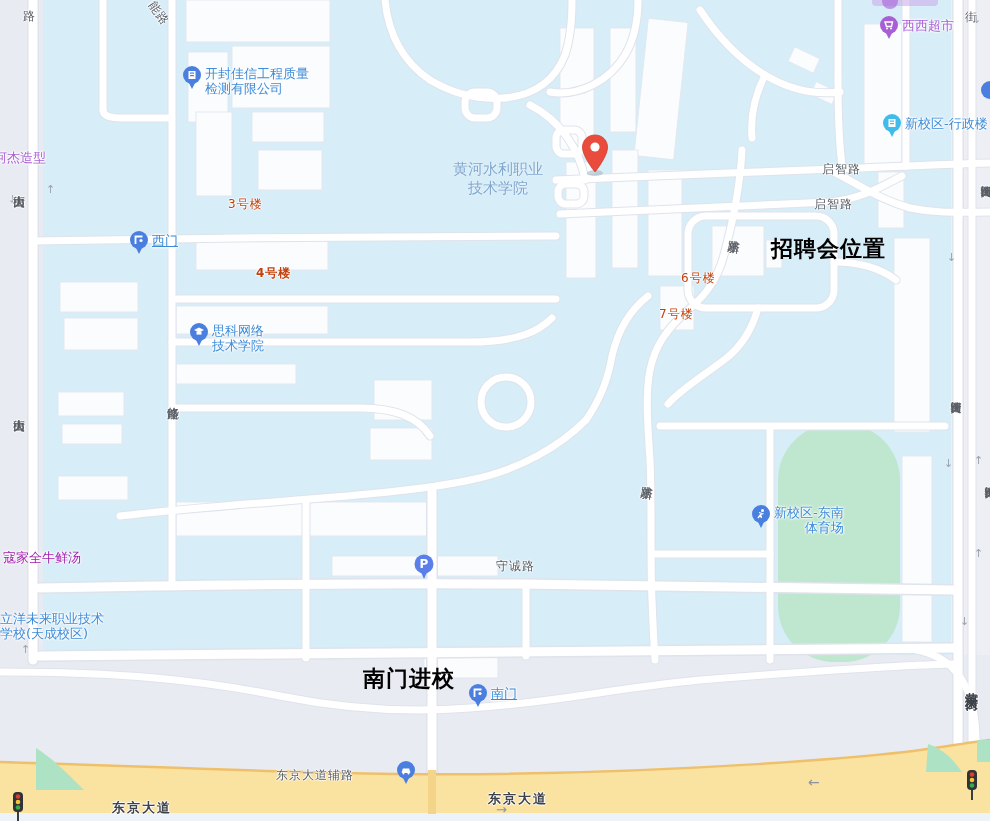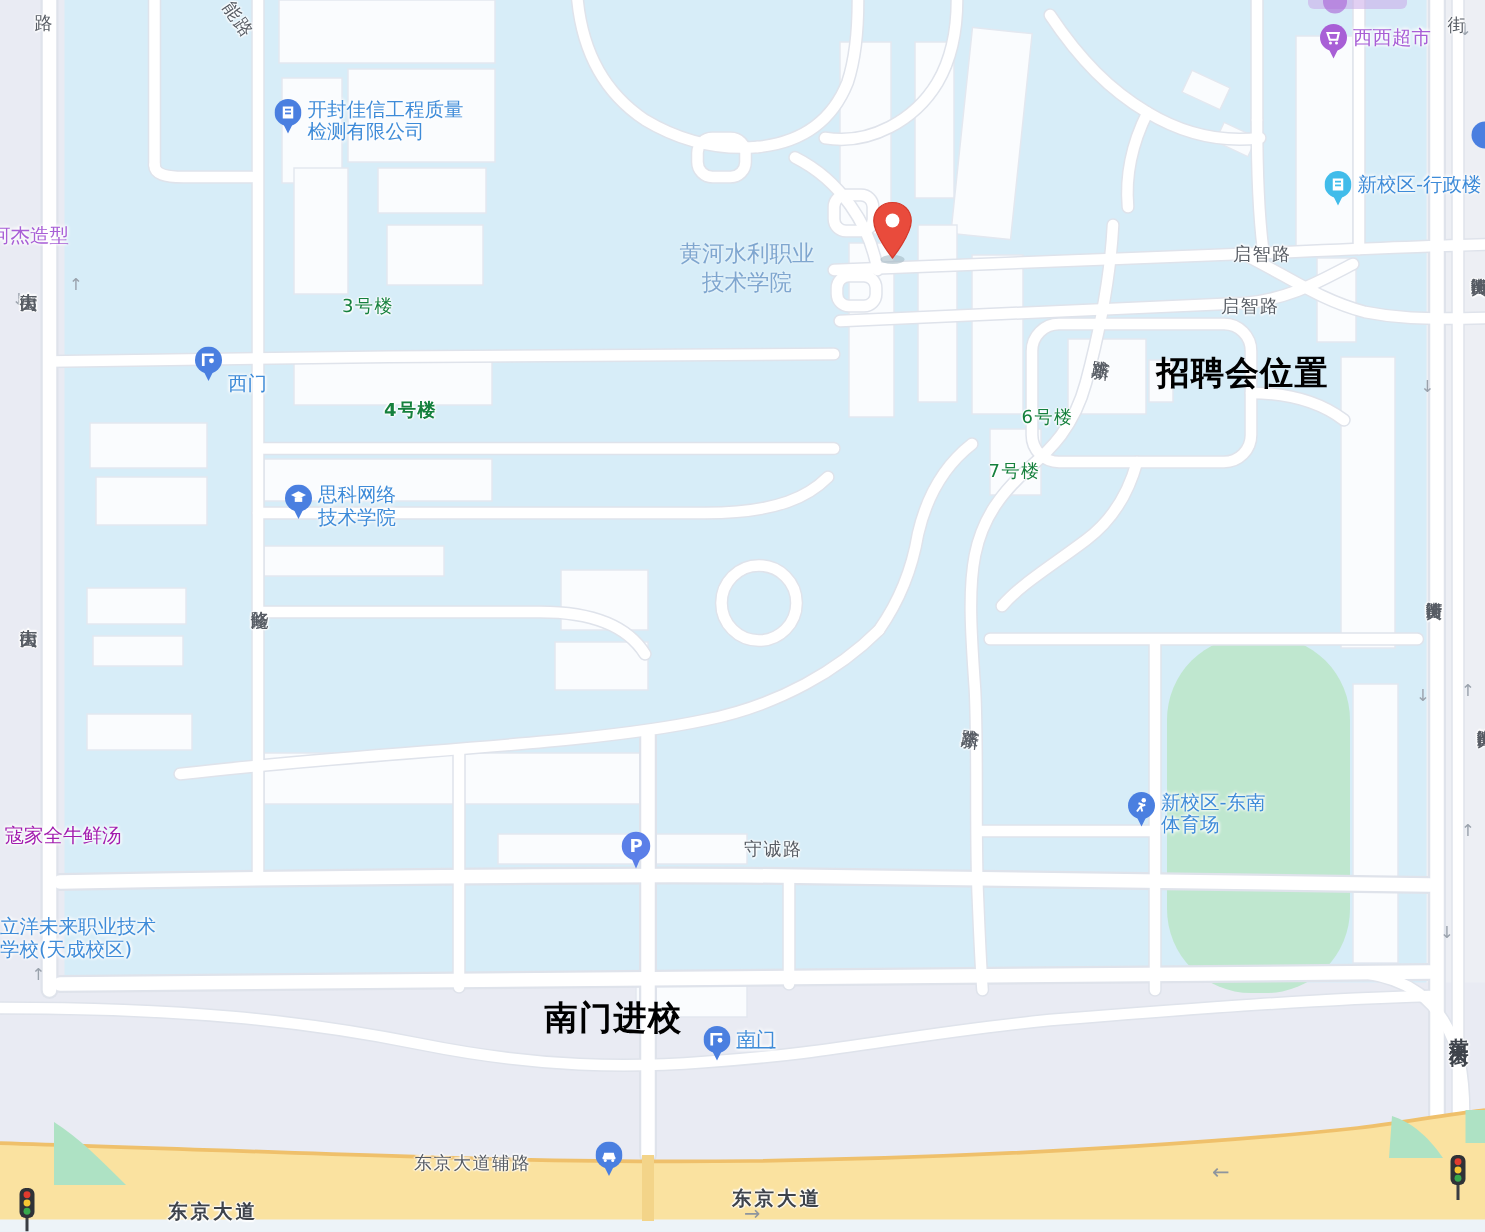--- a/index.html
+++ b/index.html
@@ -10,21 +10,21 @@
   
   .rc path, .rc line, .rc circle, .rc rect{fill:none;stroke:#DFE3EB;stroke-width:9;stroke-linecap:round;stroke-linejoin:round;}
   .rw path, .rw line, .rw circle, .rw rect{fill:none;stroke:#FFFFFF;stroke-width:7;stroke-linecap:round;stroke-linejoin:round;}
   .rc .wide{stroke-width:12;} .rw .wide{stroke-width:9;}
   .bld rect, .bld path{fill:#FAFCFE;stroke:#E3E8F0;stroke-width:1;}
   
   .lbl{position:absolute;font-size:12px;color:#575C64;white-space:nowrap;letter-spacing:1px;
        text-shadow:1px 0 1px #fff,-1px 0 1px #fff,0 1px 1px #fff,0 -1px 1px #fff;}
   .lbl.dark{color:#3E434B;font-weight:bold;font-size:13px;letter-spacing:2px;}
   .v{writing-mode:vertical-rl;text-orientation:upright;letter-spacing:0;line-height:13px;}
-  .blbl{position:absolute;font-size:12px;color:#15803d;white-space:nowrap;letter-spacing:1px;
+  .blbl{position:absolute;font-size:12px;color:#c2410c;white-space:nowrap;letter-spacing:1px;
         text-shadow:1px 0 1px #fff,-1px 0 1px #fff,0 1px 1px #fff,0 -1px 1px #fff;}
   .poi{position:absolute;font-size:13px;color:#3E8BD8;line-height:15px;white-space:nowrap;
        text-shadow:1px 0 2px #fff,-1px 0 2px #fff,0 1px 2px #fff,0 -1px 2px #fff;}
   .poi.purple{color:#A85FD6;} .poi.orange{color:#a21caf;}
   .campusname{position:absolute;font-size:15px;color:#7FA6CF;line-height:19px;text-align:center;
        white-space:nowrap;text-shadow:0 0 2px #fff;}
   .red-annot{position:absolute;font-size:22px;font-weight:bold;color:#000000;white-space:nowrap;letter-spacing:1px;}
   .arw{position:absolute;color:#9AA2AC;font-size:11px;line-height:11px;}
   .icon{position:absolute;}
   .poirow{display:flex;align-items:flex-start;gap:4px;}
@@ -249,21 +249,21 @@
     </div>
   </div>
 
   <div class="poi poirow" style="left:130px;top:231px;">
     <svg width="18" height="24" viewBox="0 0 18 24">
       <circle cx="9" cy="9" r="9" fill="#4A7FE0"></circle>
         <path d="M9,23 L5,15 L13,15 Z" fill="#4A7FE0"></path>
       <path d="M5.5,13 L5.5,5.5 L12.5,5.5" fill="none" stroke="#fff" stroke-width="1.8"></path>
       <circle cx="11" cy="9.5" r="1.6" fill="#fff"></circle>
     </svg>
-    <div style="margin-top:18px;">西门</div>
+    <div style="margin-top:2px;text-decoration:underline;">西门</div>
   </div>
 
   <div class="poi poirow" style="left:190px;top:323px;">
     <svg width="18" height="24" viewBox="0 0 18 24">
       <circle cx="9" cy="9" r="9" fill="#4A7FE0"></circle>
         <path d="M9,23 L5,15 L13,15 Z" fill="#4A7FE0"></path>
       <path d="M9,4.5 L14,7 L9,9.5 L4,7 Z" fill="#fff"></path>
         <rect x="6.5" y="8.6" width="5" height="3" fill="#fff"></rect>
     </svg>
     <div>
@@ -287,21 +287,21 @@
     <svg width="18" height="24" viewBox="0 0 18 24">
       <circle cx="9" cy="9" r="9" fill="#41BCEA"></circle>
         <path d="M9,23 L5,15 L13,15 Z" fill="#41BCEA"></path>
       <rect x="5.5" y="5" width="7" height="8" fill="#fff"></rect>
         <rect x="7" y="6.5" width="4" height="1.2" fill="#41BCEA"></rect>
         <rect x="7" y="9" width="4" height="1.2" fill="#41BCEA"></rect>
     </svg>
     <div style="margin-top:2px;">新校区-行政楼</div>
   </div>
 
-  <div class="poi poirow" style="left:752px;top:528px;">
+  <div class="poi poirow" style="left:752px;top:505px;text-align:right;">
     <svg width="18" height="24" viewBox="0 0 18 24">
       <circle cx="9" cy="9" r="9" fill="#4A7FE0"></circle>
         <path d="M9,23 L5,15 L13,15 Z" fill="#4A7FE0"></path>
       <circle cx="10.5" cy="5.5" r="1.5" fill="#fff"></circle>
       <path d="M6,13 L8.5,9.5 L11.5,8.5 M8.5,9.5 L9.5,13 M7,7.5 L10,8.5" fill="none" stroke="#fff" stroke-width="1.3"></path>
     </svg>
     <div>
       <div>新校区-东南</div>
       <div>体育场</div>
     </div>

